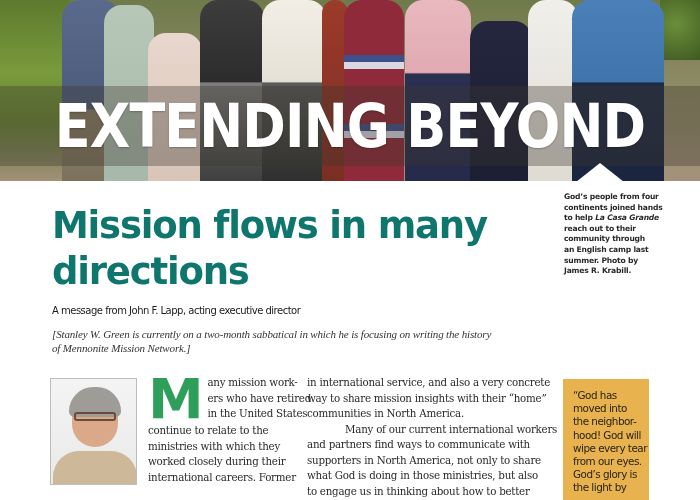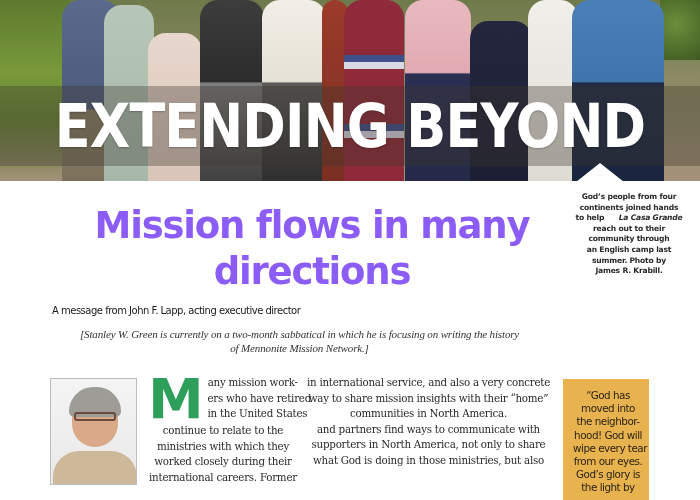--- a/index.html
+++ b/index.html
@@ -35,26 +35,26 @@
       border-left: 24px solid transparent; border-right: 24px solid transparent;
       border-bottom: 19px solid #ffffff;
     }
 
     
     .photo-caption {
       position: absolute; left: 564px; top: 192px; width: 130px;
       font-family: "DejaVu Sans", sans-serif; font-size: 7.6px; line-height: 10.6px;
       font-weight: bold; color: #2a2a2a; letter-spacing: -0.2px;
     }
-    .photo-caption em { font-style: italic; margin-left: 12px; }
+    .photo-caption em { font-style: italic; }
 
     
     .headline {
       position: absolute; left: 52px; top: 203px; width: 520px;
-      font-family: "DejaVu Sans", sans-serif; font-weight: bold; color: #8b5cf6;
+      font-family: "DejaVu Sans", sans-serif; font-weight: bold; color: #0f766e;
       font-size: 37px; line-height: 46px; letter-spacing: -1.2px;
     }
     .subhead {
       position: absolute; left: 52px; top: 305px; width: 520px;
       font-family: "DejaVu Sans", sans-serif; font-size: 10px; color: #1a1a1a;
       letter-spacing: -0.5px;
     }
     .editor-note {
       position: absolute; left: 52px; top: 327px; width: 495px;
       font-family: Liberation Serif, serif; font-style: italic; font-size: 11px; line-height: 14px;
@@ -80,21 +80,21 @@
       position: absolute; font-family: "DejaVu Serif", serif; font-size: 10.3px; line-height: 15.5px;
       color: #2a2a2a; letter-spacing: -0.25px;
     }
     .col1 { left: 148px; top: 375px; width: 150px; }
     .col2 { left: 307px; top: 375px; width: 243px; }
     .col2 .indent { text-indent: 19px; }
     .dropcap {
       float: left; font-family: "DejaVu Sans", sans-serif; font-weight: bold; color: #2e9e5b;
       font-size: 56px; line-height: 44px; margin: 2px 4px 0 0; height: 46px;
     }
-    .line { display: block; white-space: nowrap; text-align: center; }
+    .line { display: block; white-space: nowrap; }
 
     
     .pullquote {
       position: absolute; left: 563px; top: 379px; width: 86px; height: 130px;
       background: #e8b24f; padding: 10px 6px 0 10px;
       font-family: "DejaVu Sans", sans-serif; font-size: 10.4px; line-height: 13.2px;
       color: #2a2418; letter-spacing: -0.5px;
     }
   </style>
 </head>
@@ -159,23 +159,25 @@
   <span class="line" style="clear:both">continue to relate to the</span>
   <span class="line">ministries with which they</span>
   <span class="line">worked closely during their</span>
   <span class="line">international careers.  Former</span>
 </div>
 
 <div class="col col2">
   <span class="line">in international service, and also a very concrete</span>
   <span class="line">way to share mission insights with their “home”</span>
   <span class="line">communities in North America.</span>
+  <span class="line indent" style="padding-left:19px">Many of our current international workers</span>
   <span class="line">and partners find ways to communicate with</span>
   <span class="line">supporters in North America, not only to share</span>
   <span class="line">what God is doing in those ministries, but also</span>
+  <span class="line">to engage us in thinking about how to better</span>
 </div>
 
 <div class="pullquote">
   <span class="line">“God has</span>
   <span class="line">moved into</span>
   <span class="line">the neighbor-</span>
   <span class="line">hood! God will</span>
   <span class="line">wipe every tear</span>
   <span class="line">from our eyes.</span>
   <span class="line">God’s glory is</span>

